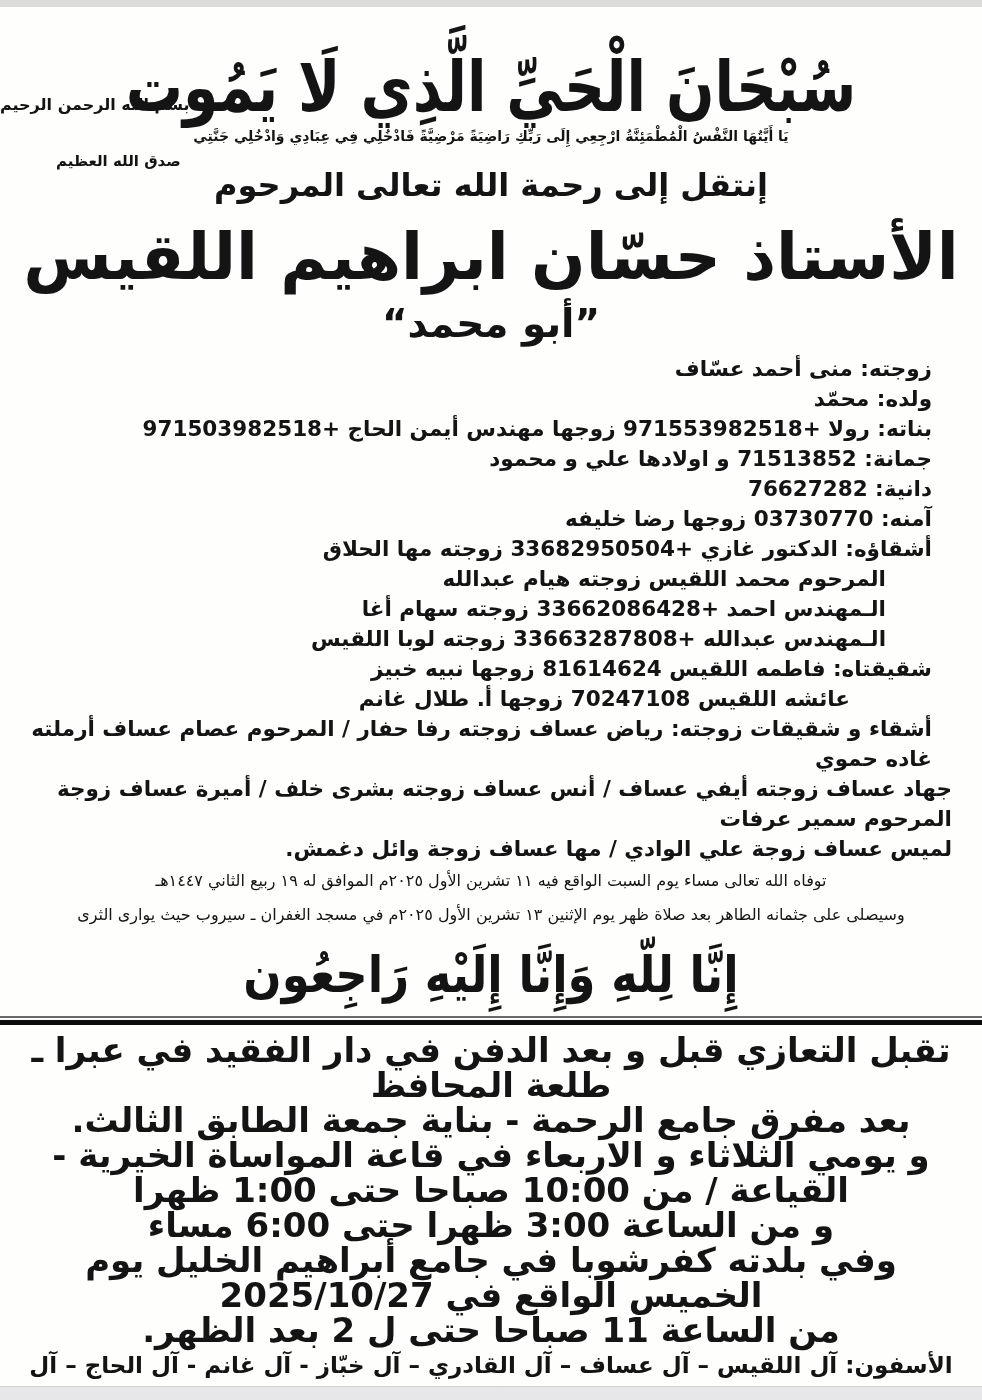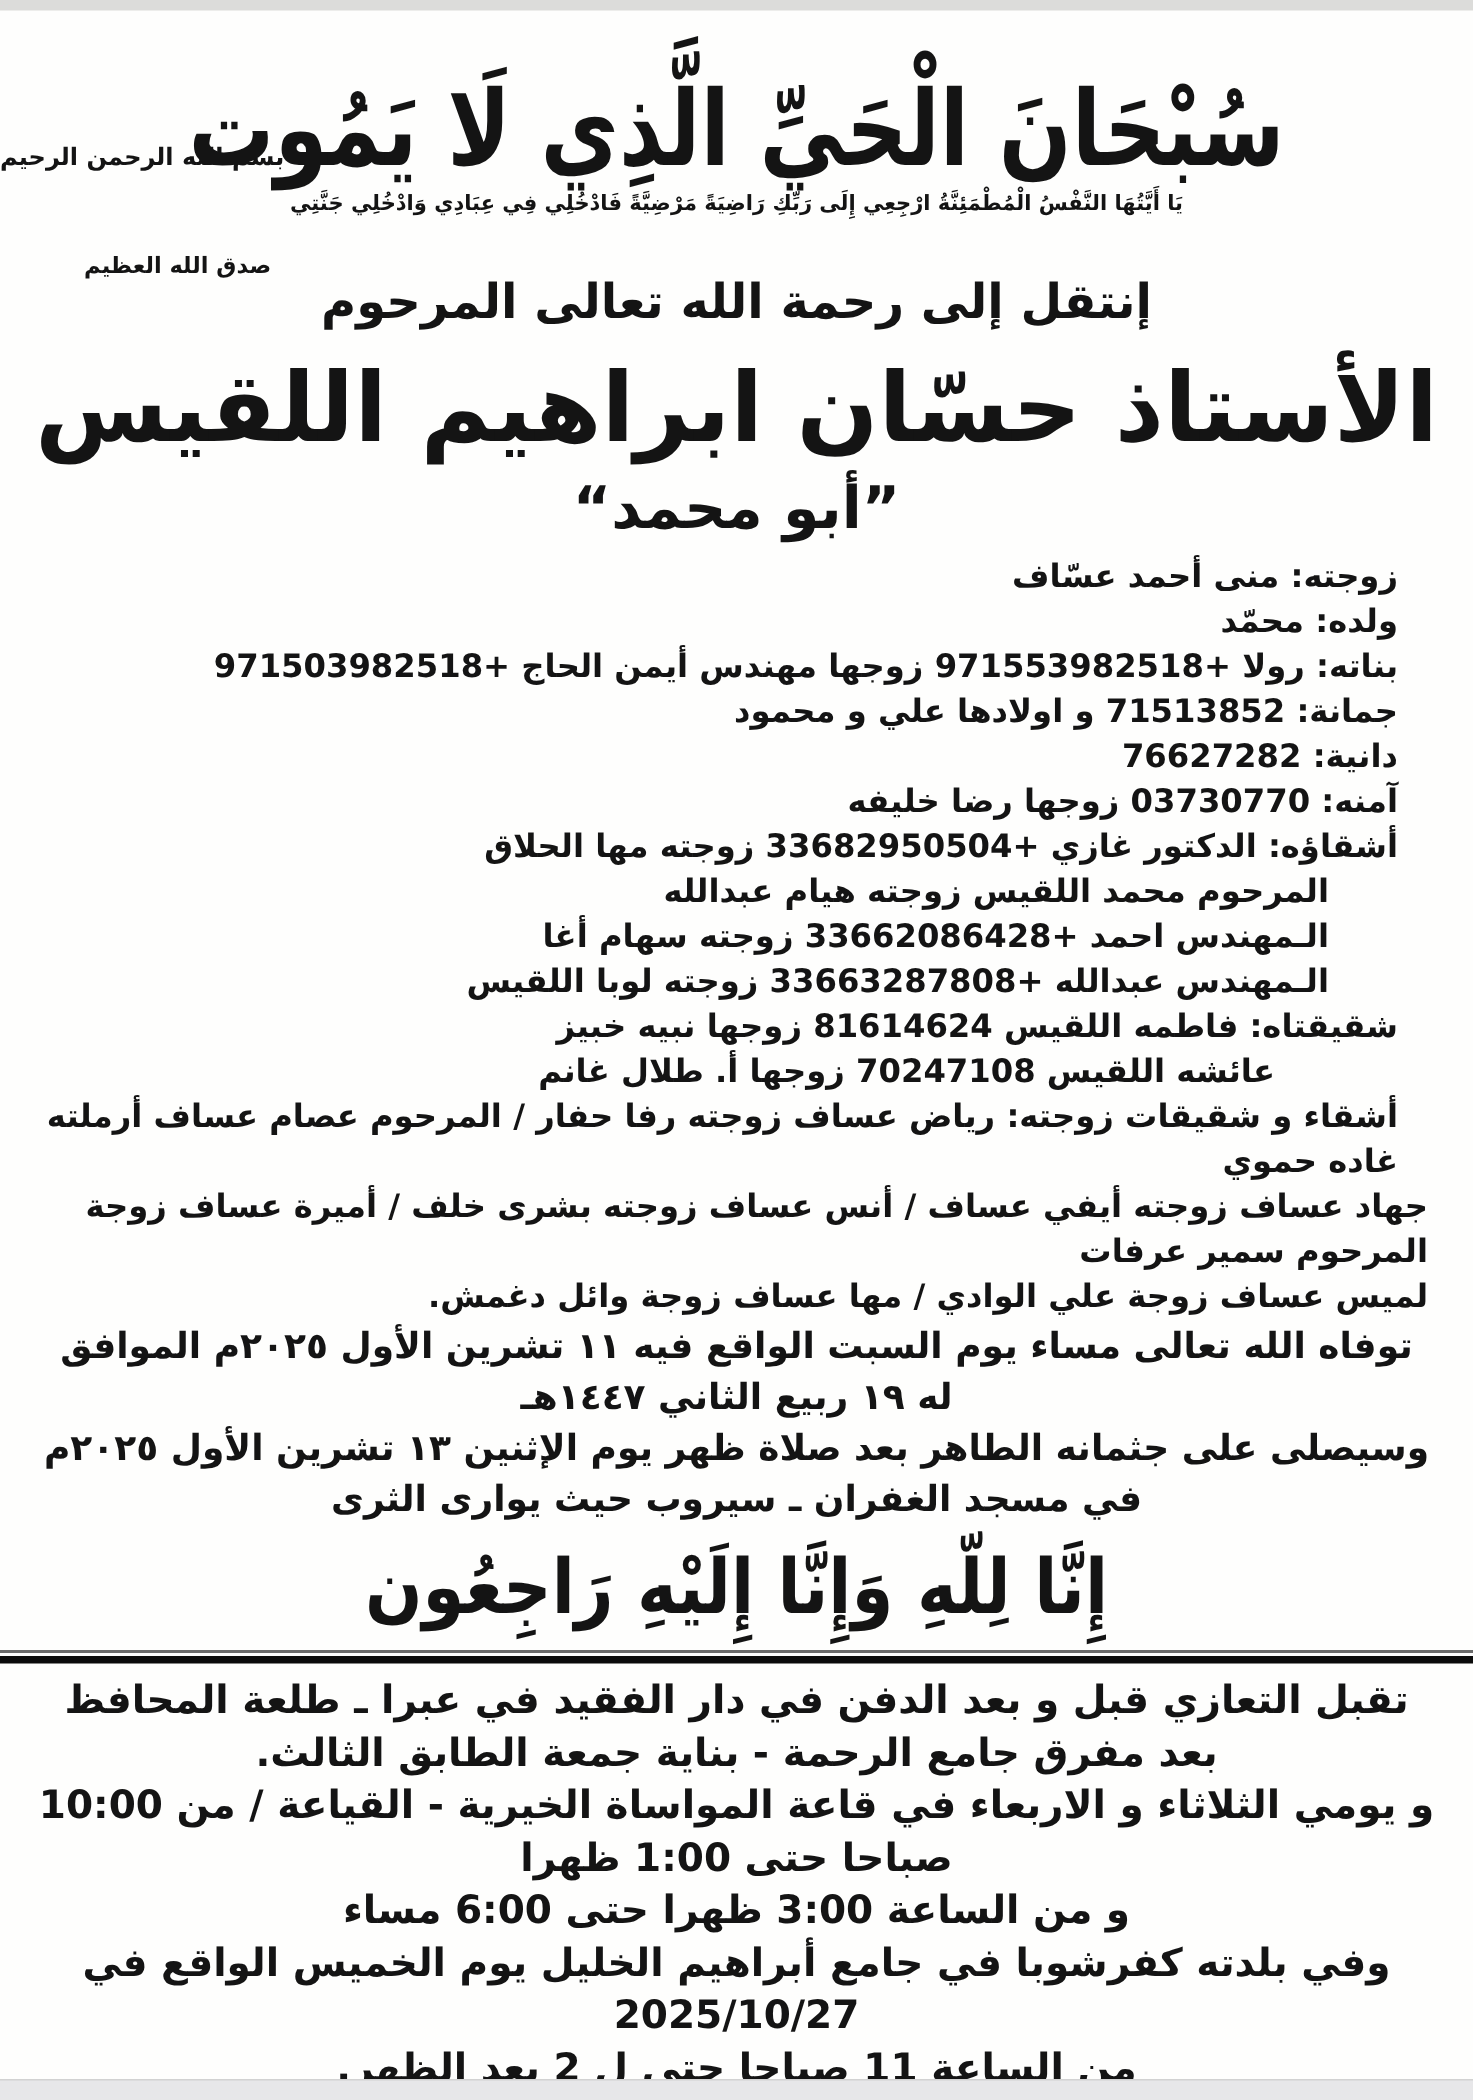--- a/index.html
+++ b/index.html
@@ -34,21 +34,21 @@
     margin-top:-34px;
     font-size:16px;font-weight:bold;
   }
   .verse{
     margin-top:14px;
     padding:0 34px;
     text-align:center;
     font-size:14px;font-weight:bold;
     white-space:nowrap;
   }
-  .intro-row{position:relative;margin-top:32px;height:50px;}
+  .intro-row{position:relative;margin-top:16px;height:50px;}
   .sadaqa{position:absolute;left:56px;top:-8px;font-size:15px;font-weight:bold;}
   .intro{text-align:center;font-size:32px;font-weight:bold;line-height:50px;}
 
   .name{
     margin:6px 0 0;
     text-align:center;
     font-size:64px;font-weight:bold;
     line-height:1.3;
   }
   .kunya{
@@ -64,21 +64,21 @@
     text-align:right;
     padding-left:30px;
     padding-right:50px;
     line-height:30px;
   }
   .fam.in1{padding-right:96px;}
   .fam.in2{padding-right:132px;}
   .fam.cen{padding-right:30px;}
 
   .death-line{
-    font-size:24px;font-weight:bold;
+    font-size:16px;font-weight:normal;
     text-align:center;
     line-height:34px;
     padding:0 28px;
   }
 
   .istirjaa{
     margin-top:8px;
     text-align:center;
     font-size:45px;font-weight:bold;
     transform:scaleY(1.12);
@@ -86,21 +86,21 @@
     line-height:62px;height:62px;
   }
 
   .divider{margin-top:14px;}
   .divider .thin{height:2px;background:#6a6a6a;}
   .divider .gap{height:2px;background:#fdfdfd;}
   .divider .thick{height:5px;background:#0b0b0b;}
 
   .condolences{margin-top:8px;}
   .cond{
-    font-size:26px;font-weight:bold;
+    font-size:34px;font-weight:bold;
     text-align:center;
     line-height:35px;
     padding:0 22px;
   }
   .cond.fams{font-size:23px;}
 </style>
 </head>
 <body>
 
 <div class="page">

